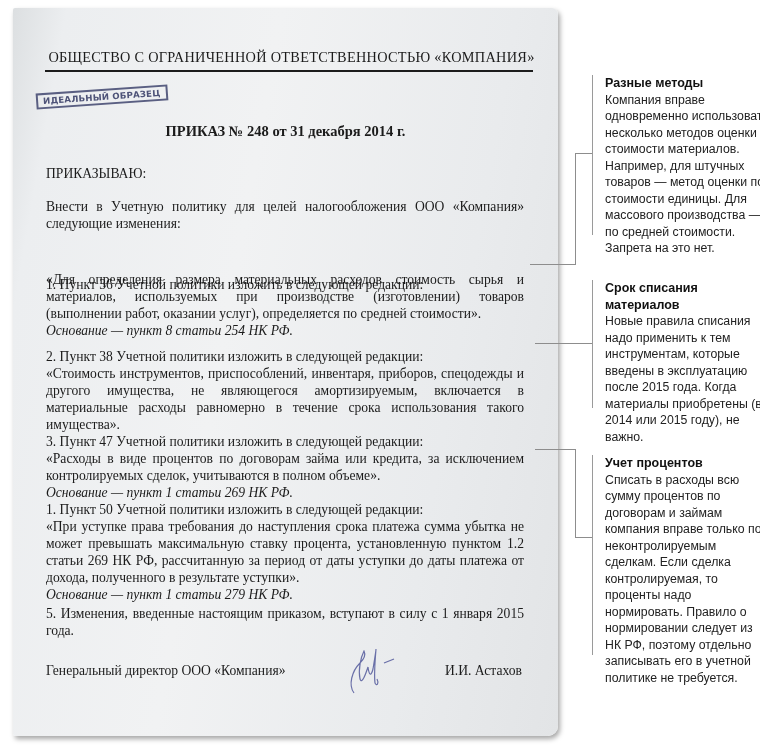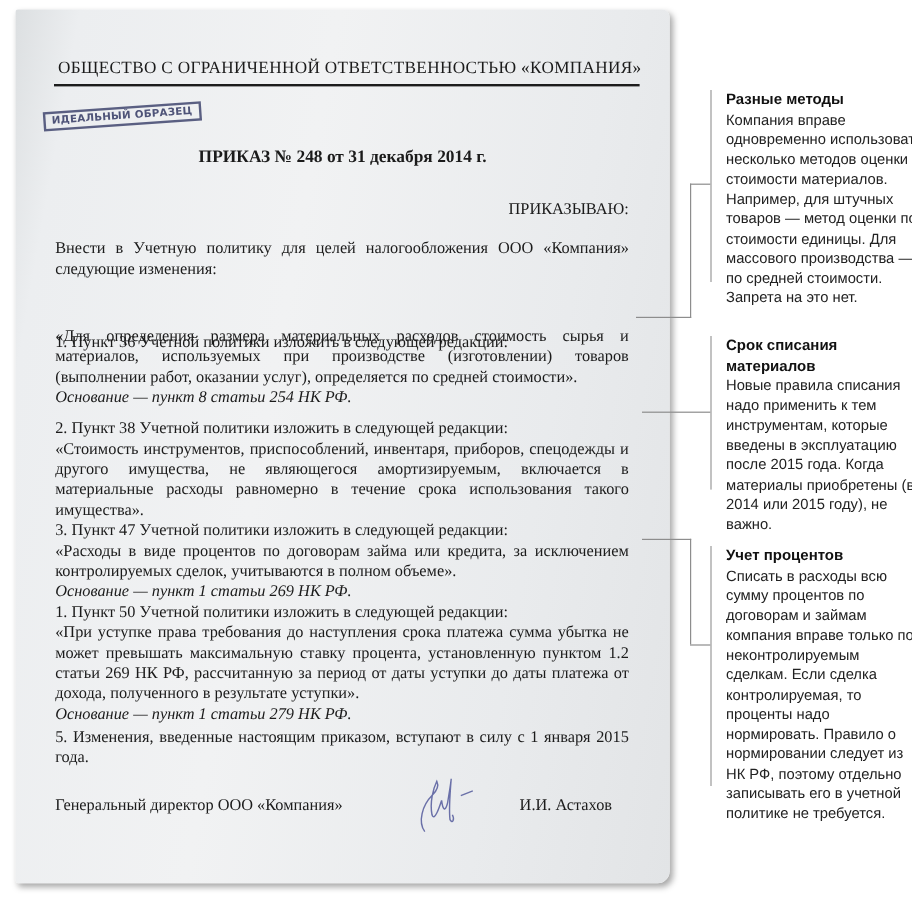--- a/index.html
+++ b/index.html
@@ -37,21 +37,21 @@
     font-family: "Liberation Serif", serif; font-size: 13.6px; line-height: 17px;
   }
   .body-text p { margin: 0; }
   .basis { font-style: italic; font-weight: normal; }
   .justify { text-align: justify; }
   .sig-row {
     position: absolute; left: 33px; top: 655px; width: 480px;
     font-family: "Liberation Serif", serif; font-size: 13.6px;
   }
   .sig-left { position: absolute; left: 0; top: 0; }
-  .sig-right { position: absolute; right: 16px; top: 0; text-align: center; }
+  .sig-right { position: absolute; right: 4px; top: 0; text-align: center; }
   .signature { position: absolute; left: 298px; top: -18px; }
 
   .note {
     position: absolute; left: 592px; width: 165px;
     border-left: 1.5px solid #9a9a9a; padding-left: 12px;
     font-family: "Liberation Sans", sans-serif; font-size: 12.3px; line-height: 16.5px; color: #222;
   }
   .note-title { font-weight: bold; font-size: 12.5px; color: #111; }
   .connector { position: absolute; }
   .hline { position: absolute; height: 1px; background: #8d8d8d; }
@@ -63,21 +63,21 @@
 <div class="page">
   <div class="org">ОБЩЕСТВО С ОГРАНИЧЕННОЙ ОТВЕТСТВЕННОСТЬЮ «КОМПАНИЯ»</div>
   <div class="org-rule"></div>
 
   <div class="stamp">ИДЕАЛЬНЫЙ ОБРАЗЕЦ</div>
 
   <div class="title">
     <div>ПРИКАЗ № 248 от 31 декабря 2014 г.</div>
   </div>
 
-  <div class="body-text" style="top:157px;text-align:right;">
+  <div class="body-text" style="top:157px;">
     <p>ПРИКАЗЫВАЮ:</p>
   </div>
 
   <div class="body-text justify" style="top:190px;">
     <p>Внести в Учетную политику для целей налогообложения ООО «Компания» следующие изменения:</p>
   </div>
 
   <div class="body-text" style="top:240px;margin-top:28px;">
     <p>1. Пункт 36 Учетной политики изложить в следующей редакции:</p>
   </div>

